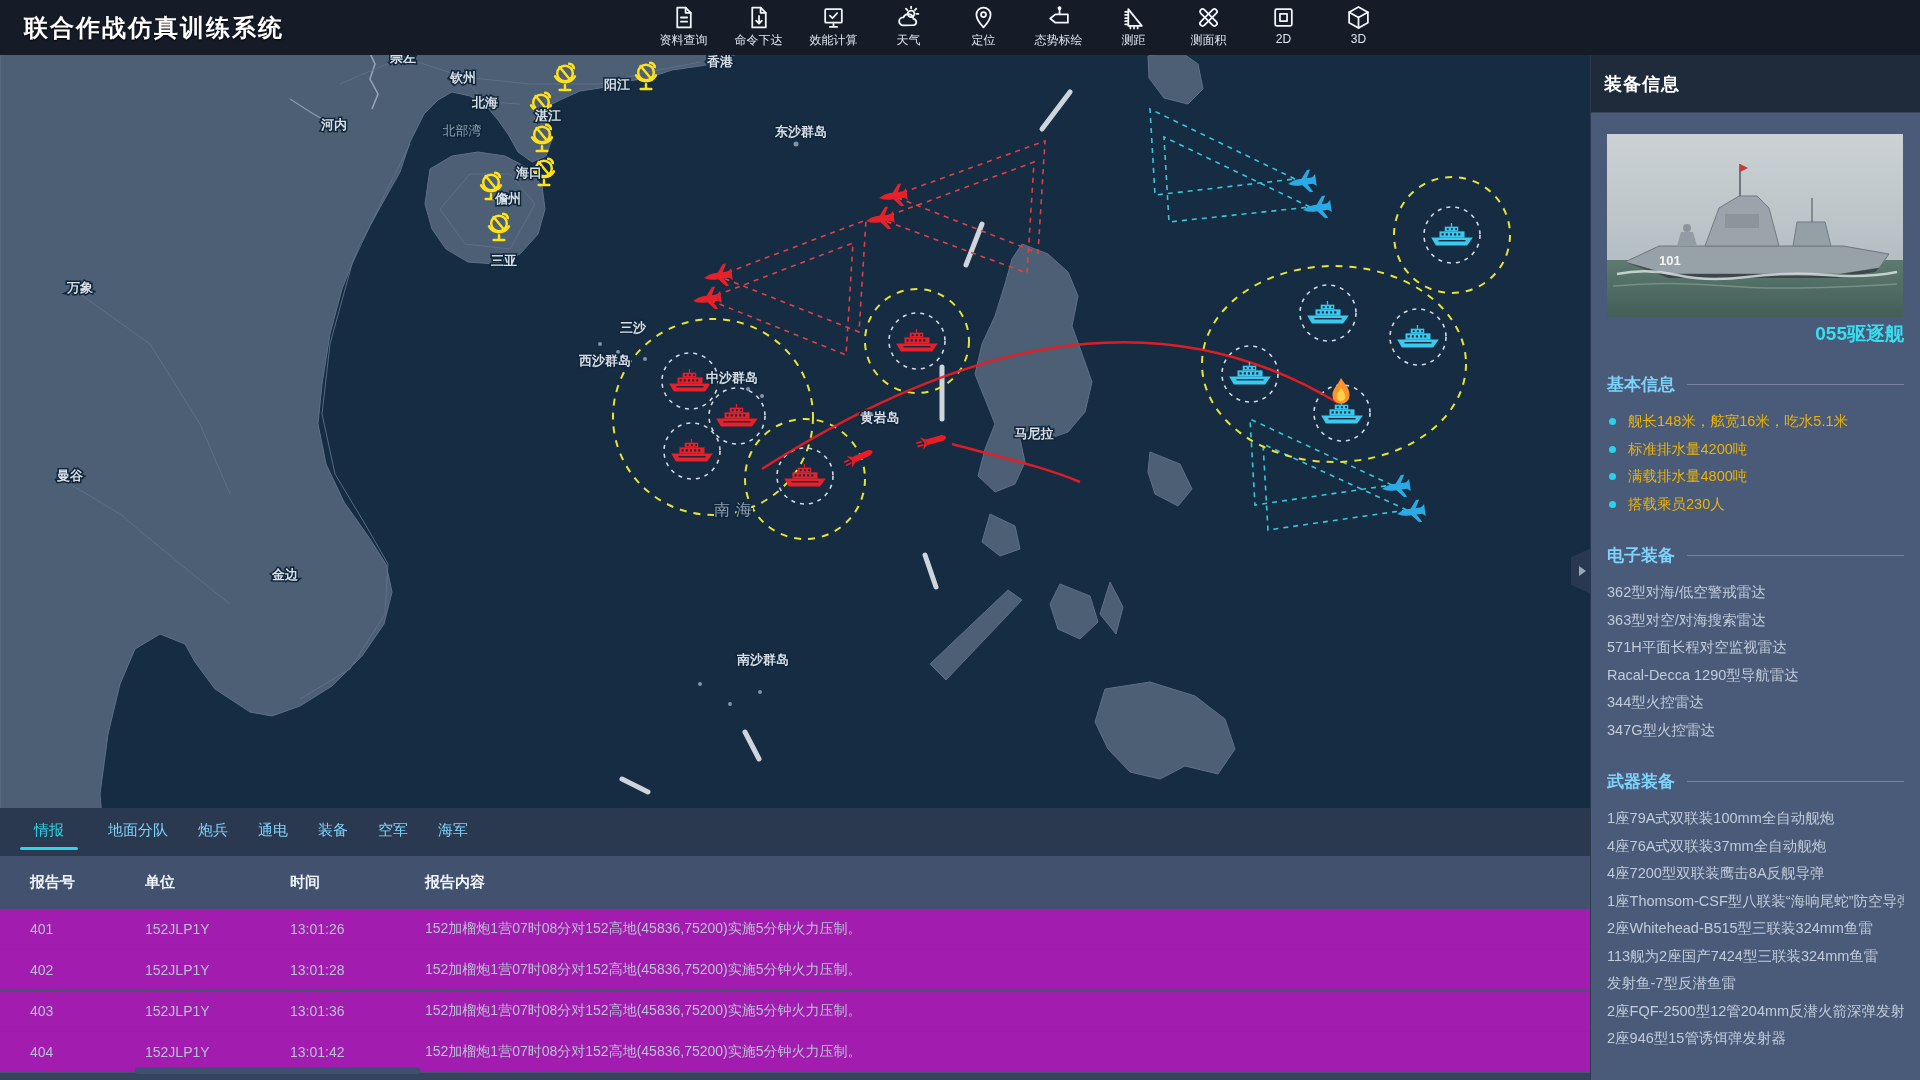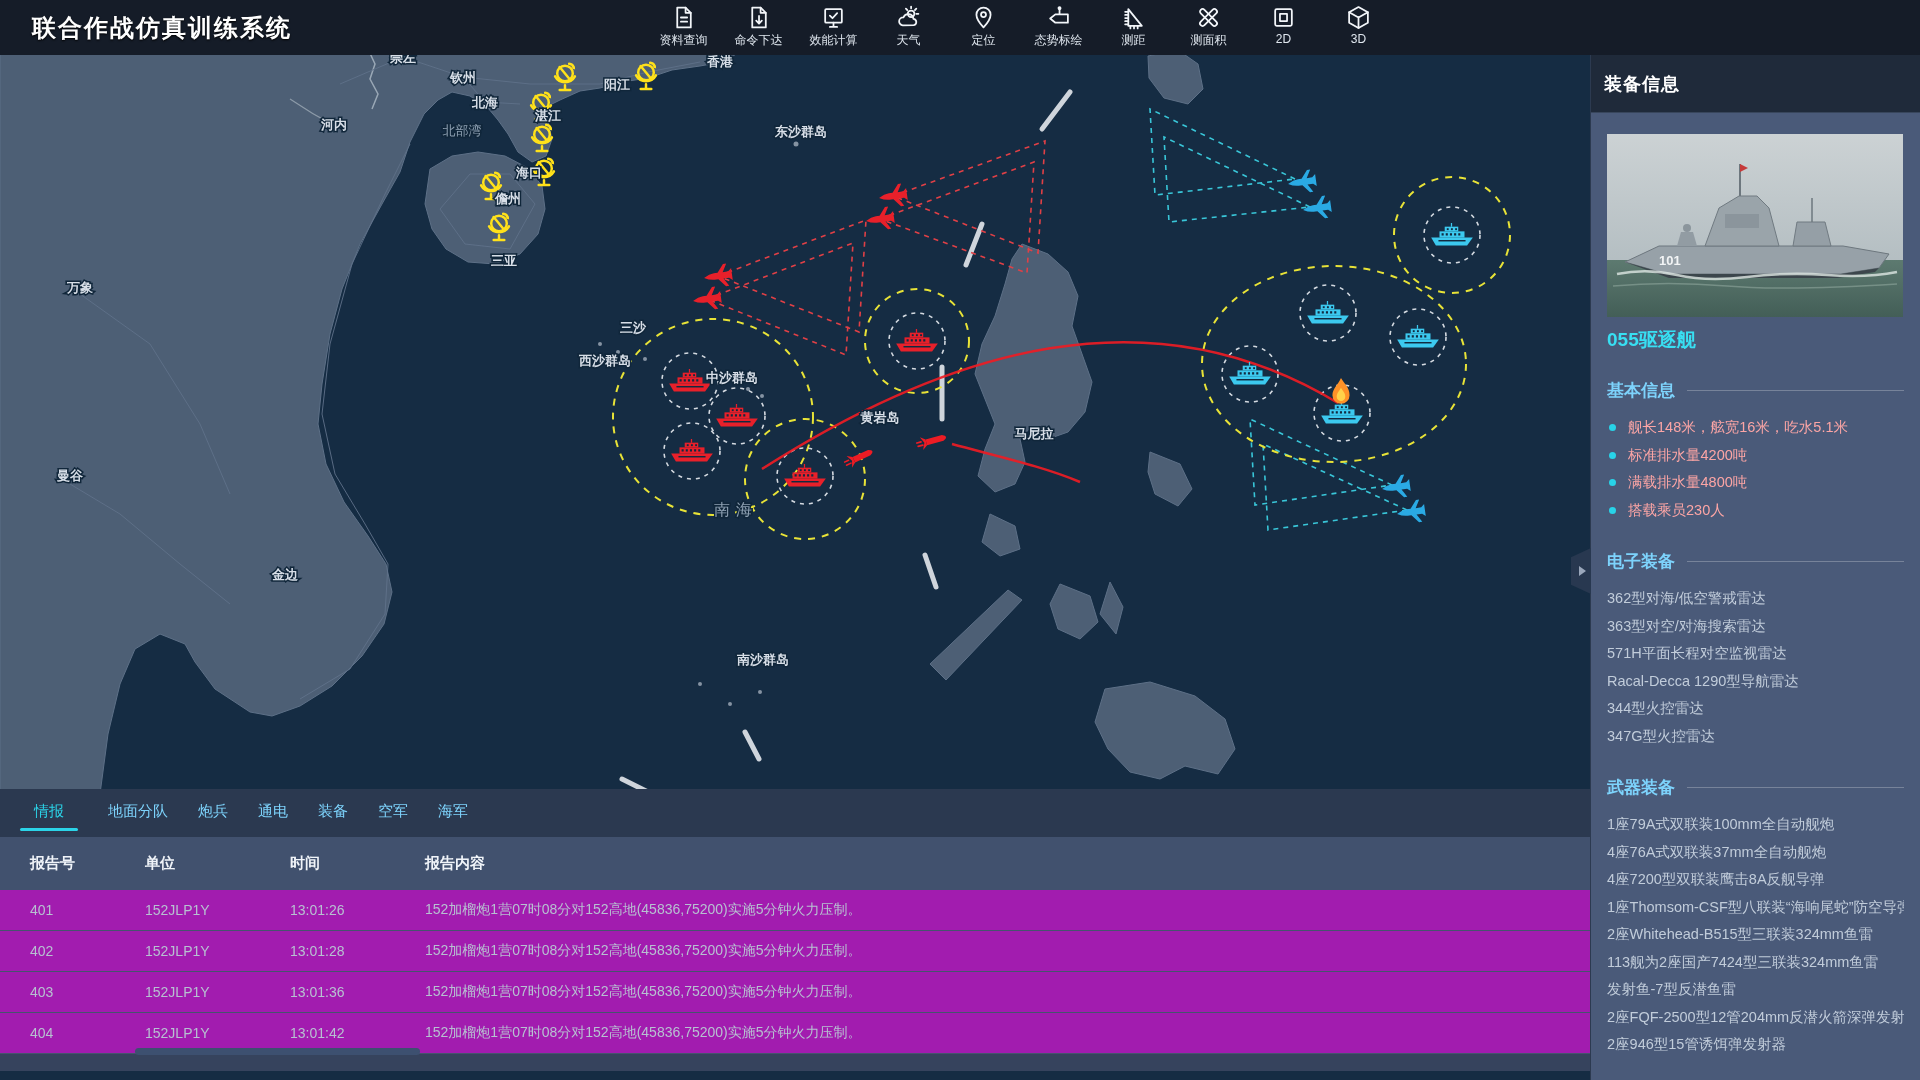--- a/index.html
+++ b/index.html
@@ -1,20 +1,20 @@
 <!DOCTYPE html>
 <html><head>
 <meta charset="utf-8">
 <style>
   html,body{margin:0;padding:0;background:#0b111a;}
   #app{position:relative;width:1920px;height:1080px;overflow:hidden;
        font-family:"Liberation Sans","DejaVu Sans",sans-serif;background:#152c43;}
   
   #topbar{position:absolute;left:0;top:0;width:1920px;height:55px;background:#151c28;z-index:40;}
-  #app-title{position:absolute;left:32px;top:0;height:55px;line-height:55px;color:#ffffff;
+  #app-title{position:absolute;left:24px;top:0;height:55px;line-height:55px;color:#ffffff;
              font-size:24px;font-weight:bold;letter-spacing:2px;text-shadow:0 1px 2px #000;}
   #toolbar{position:absolute;left:646px;top:0;height:55px;display:flex;}
   .tool{width:75px;height:69px;display:flex;flex-direction:column;align-items:center;
         justify-content:flex-start;cursor:pointer;color:#e9eef4;}
   .tool svg{width:25px;height:25px;margin-top:5px;stroke:#f2f5f9;fill:none;
             stroke-width:1.7;stroke-linecap:round;stroke-linejoin:round;}
   .tool .tlabel{font-size:12px;color:#dfe6ee;margin-top:2px;white-space:nowrap;}
   
   #map-wrap{position:absolute;left:0;top:44px;width:1590px;height:1025px;z-index:1;}
   #map-svg{position:absolute;left:0;top:0;}
@@ -22,37 +22,37 @@
              font-weight:bold;}
   .map-label.sea{fill:#8ea0b2;font-weight:normal;}
   .map-label.big{font-size:16px;letter-spacing:6px;}
   
   #sidebar{position:absolute;right:0;top:55px;width:330px;height:1025px;background:#4a5a79;
            z-index:30;border-left:1px solid #2c3a50;box-sizing:border-box;}
   #sb-header{height:57px;background:#1f2a3a;border-bottom:1px solid #38465c;display:flex;align-items:center;}
   #sb-header .t{color:#ffffff;font-size:18px;font-weight:bold;margin-left:13px;letter-spacing:1px;}
   #sb-body{padding:21px 16px 0 16px;}
   #ship-photo{width:296px;height:183px;display:block;}
-  #ship-caption{text-align:left;color:#38dff2;font-size:19px;font-weight:bold;margin-top:10px;}
+  #ship-caption{text-align:right;color:#38dff2;font-size:19px;font-weight:bold;margin-top:4px;}
   .section{margin-top:26px;}
   .sec-head{display:flex;align-items:center;}
   .sec-title{color:#7dd3fc;font-size:17px;font-weight:bold;white-space:nowrap;}
   .sec-rule{flex:1;height:1px;background:rgba(255,255,255,.25);margin-left:12px;}
   ul.sec-list{list-style:none;margin:12px 0 0 0;padding:0;}
   ul.sec-list li{color:#c1ccda;font-size:14.5px;line-height:27.5px;white-space:nowrap;
                  overflow:hidden;display:flex;align-items:center;}
-  ul.sec-list.bullets li{color:#fca5a5;}
+  ul.sec-list.bullets li{color:#eab308;}
   .dot{width:7px;height:7px;border-radius:50%;background:#28d3e8;margin:0 12px 0 2px;flex:none;}
   #collapse-tab{position:absolute;right:329px;top:548px;width:20px;height:46px;background:#283850;
       z-index:31;clip-path:polygon(100% 0,100% 100%,0 80%,0 20%);display:flex;align-items:center;
       justify-content:center;cursor:pointer;}
   #collapse-tab .arr{width:0;height:0;border-left:7px solid #9aa7bb;border-top:5px solid transparent;
       border-bottom:5px solid transparent;margin-left:3px;}
   
-  #bottom-panel{position:absolute;left:0;top:789px;width:1590px;height:268px;z-index:20;
+  #bottom-panel{position:absolute;left:0;top:808px;width:1590px;height:268px;z-index:20;
                 background:#2b3950;}
   #tabbar{height:48px;display:flex;align-items:center;padding-left:32px;}
   .tab{color:#7dd3fc;font-size:15px;margin-right:26px;cursor:pointer;position:relative;
        padding:0 2px 0 2px;height:48px;line-height:44px;}
   .tab.first{margin-right:40px;}
   .tab.active{color:#2bd4e8;}
   .tab.active::after{content:"";position:absolute;left:-12px;right:-12px;bottom:6px;height:3px;
        background:#2bd4e8;border-radius:2px;}
   table#report{width:100%;border-collapse:collapse;table-layout:fixed;}
   #report th{background:#41516e;color:#f0f4f9;font-size:15px;text-align:left;height:53px;

